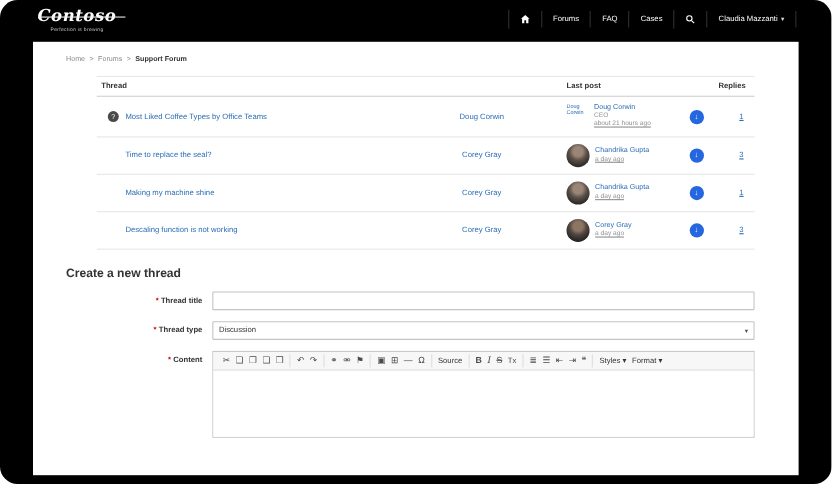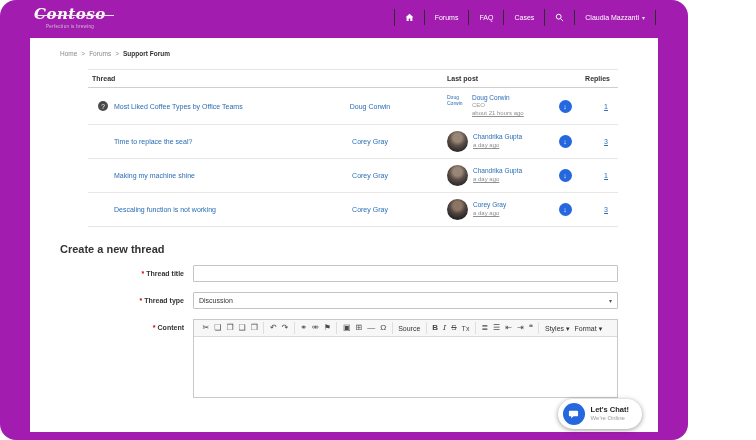--- a/index.html
+++ b/index.html
@@ -1,18 +1,18 @@
 <!DOCTYPE html>
 <html><head>
 <meta charset="utf-8">
 <style>
   * { margin:0; padding:0; box-sizing:border-box; font-family:"Liberation Sans", sans-serif; }
   body { background:#ffffff; width:756px; height:440px; position:relative; }
 
-  .frame { position:absolute; inset:0; width:688px; height:440px; background:#a21caf; border-radius:16px; overflow:hidden; }
+  .frame { position:absolute; inset:0; width:756px; height:440px; background:#000000; border-radius:16px; overflow:hidden; }
 
   
   .topbar { position:absolute; top:0; left:30px; right:30px; height:38px; display:flex; align-items:flex-start; justify-content:space-between; padding:7px 2px 0 4px; }
   .logo-wrap { display:flex; flex-direction:column; cursor:pointer; }
   .logo { font-family:"DejaVu Serif", serif; font-style:italic; font-weight:bold; color:#fff; font-size:15px; letter-spacing:.5px; position:relative; line-height:1; }
   .logo::after { content:""; position:absolute; left:1px; right:-8px; top:56%; height:1px; background:#e9e9e9; }
   .tagline { color:#c9c9c9; font-size:4.5px; margin:2px 0 0 12px; letter-spacing:.3px; }
   .nav { display:flex; align-items:center; margin-top:2px; }
   .nav-item { display:flex; align-items:center; gap:3px; color:#fff; font-size:7px; padding:4px 10px; border-left:1px solid #2e2e2e; cursor:pointer; line-height:1; }
   .nav-item:last-child { border-right:1px solid #2e2e2e; }
@@ -278,25 +278,14 @@
                 </span>
               </div>
             <div class="editor-body" data-name="content-editor-body"></div>
           </div>
         </div>
 
       </div>
     </div>
   </div>
 
-  <div class="chat" data-name="chat-widget">
-    <span class="chat-icon" data-name="chat-bubble-icon">
-      <svg viewBox="0 0 12 12" width="11" height="11">
-          <path d="M2 2h8c.6 0 1 .4 1 1v4c0 .6-.4 1-1 1H6L3.5 10V8H2c-.6 0-1-.4-1-1V3c0-.6.4-1 1-1z" fill="#fff"></path>
-        </svg>
-    </span>
-    <span class="chat-txt">
-      <span class="chat-title" data-name="chat-title">Let's Chat!</span>
-      <span class="chat-status" data-name="chat-status">We're Online</span>
-    </span>
-  </div>
 
 </div>
 
 </body></html>

